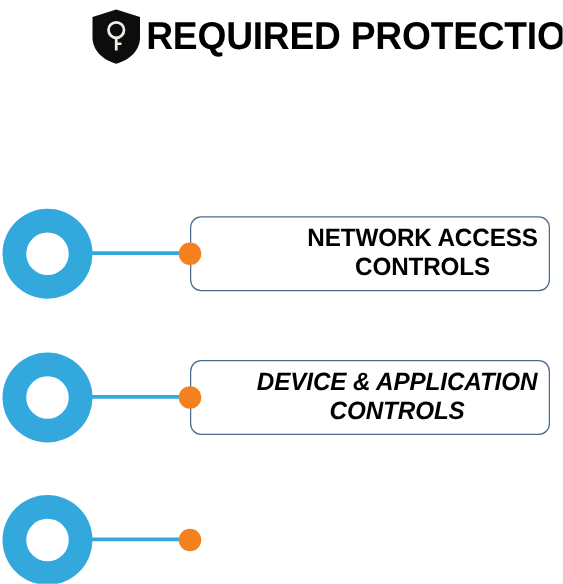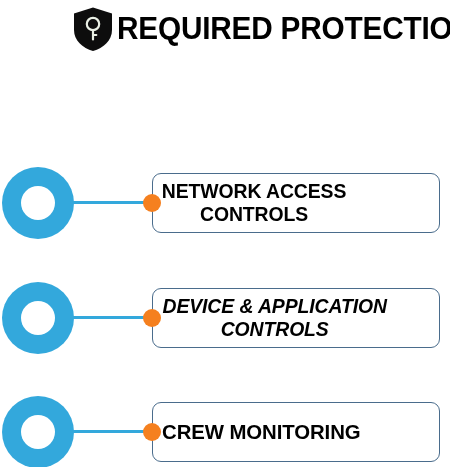--- a/index.html
+++ b/index.html
@@ -112,21 +112,21 @@
     position: absolute;
     left: 152px;
     top: 6px;
     width: 288px;
     height: 60px;
     border: 1.4px solid #4a6c8c;
     border-radius: 9px;
     box-sizing: border-box;
     display: flex;
     align-items: center;
-    justify-content: flex-start;
+    justify-content: flex-end;
     background: transparent;
   }
 
   .label-text {
     font-size: 20px;
     font-weight: bold;
     color: #000000;
     text-align: center;
     line-height: 1.15;
     letter-spacing: -0.1px;
@@ -178,18 +178,15 @@
 CONTROLS</div>
     </div>
   </div>
 
   <div class="row row-3">
     <div class="donut">
       <div class="hole"></div>
     </div>
     <div class="connector"></div>
     <div class="node-dot"></div>
-    <div class="label-box">
-      <div class="label-text single">CREW MONITORING</div>
-    </div>
   </div>
 
 </div>
 
 </body></html>

